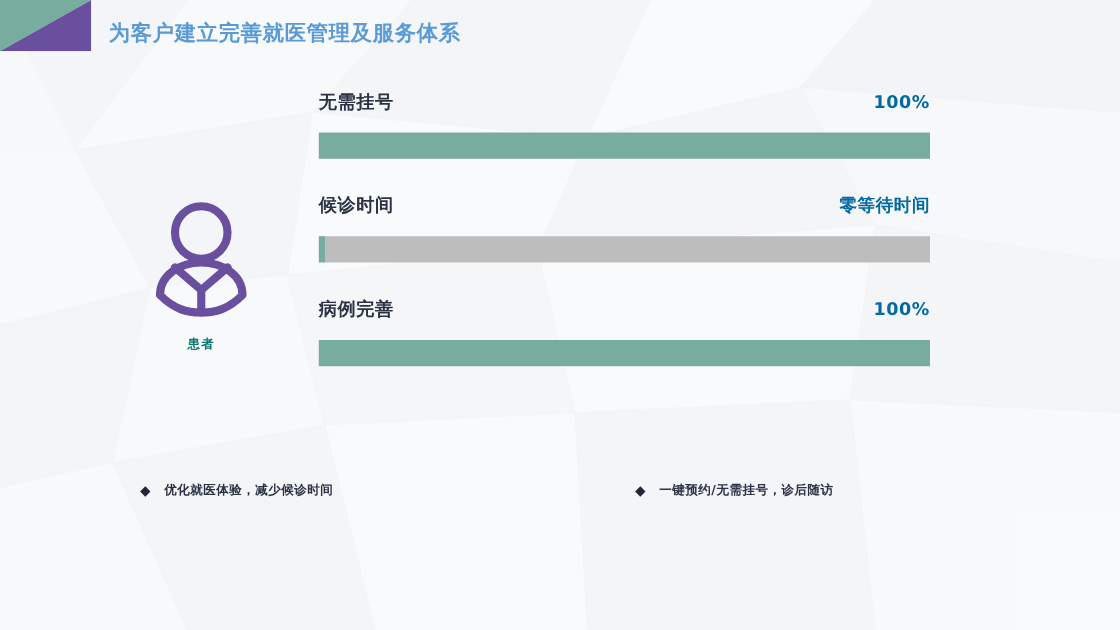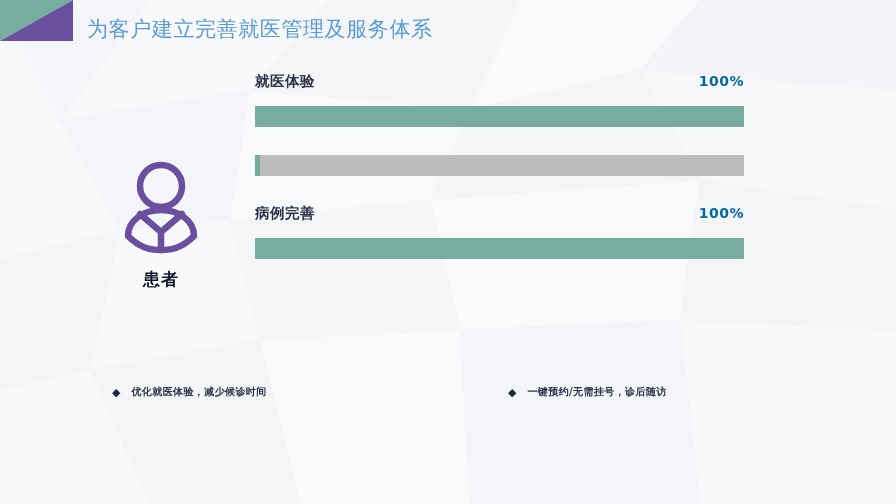--- a/index.html
+++ b/index.html
@@ -35,44 +35,44 @@
     top: 0;
     width: 73px;
     height: 41px;
   }
 
   
   .header-title {
     position: absolute;
     left: 87px;
     top: 15px;
-    font-size: 21px;
-    font-weight: normal;
+    font-size: 17px;
+    font-weight: bold;
     color: #5b9bd5;
     letter-spacing: 0.6px;
     white-space: nowrap;
   }
 
   
   .persona {
     position: absolute;
     left: 110px;
     top: 160px;
     width: 102px;
     text-align: center;
   }
   .persona-icon {
     display: block;
     margin: 0 auto;
   }
   .persona-label {
     margin-top: 14px;
-    font-size: 17px;
-    font-weight: bold;
-    color: #0f172a;
+    font-size: 10px;
+    font-weight: bold;
+    color: #0f766e;
     letter-spacing: 1px;
   }
 
   
   .metrics {
     position: absolute;
     left: 255px;
     top: 72px;
     width: 489px;
   }
@@ -202,29 +202,33 @@
         <path d="M37 72 L37 90"></path>
       </g>
     </svg>
     <div class="persona-label">患者</div>
   </div>
 
   <div class="metrics">
 
     <div class="metric">
       <div class="metric-head">
-        <span class="metric-name">就医体验</span>
+        <span class="metric-name">无需挂号</span>
         <span class="metric-value">100%</span>
       </div>
       <div class="metric-track">
         <div class="metric-fill" style="width: 100%;"></div>
       </div>
     </div>
 
     <div class="metric">
+      <div class="metric-head">
+        <span class="metric-name">候诊时间</span>
+        <span class="metric-value">零等待时间</span>
+      </div>
       <div class="metric-track">
         <div class="metric-fill" style="width: 1%;"></div>
       </div>
     </div>
 
     <div class="metric">
       <div class="metric-head">
         <span class="metric-name">病例完善</span>
         <span class="metric-value">100%</span>
       </div>

